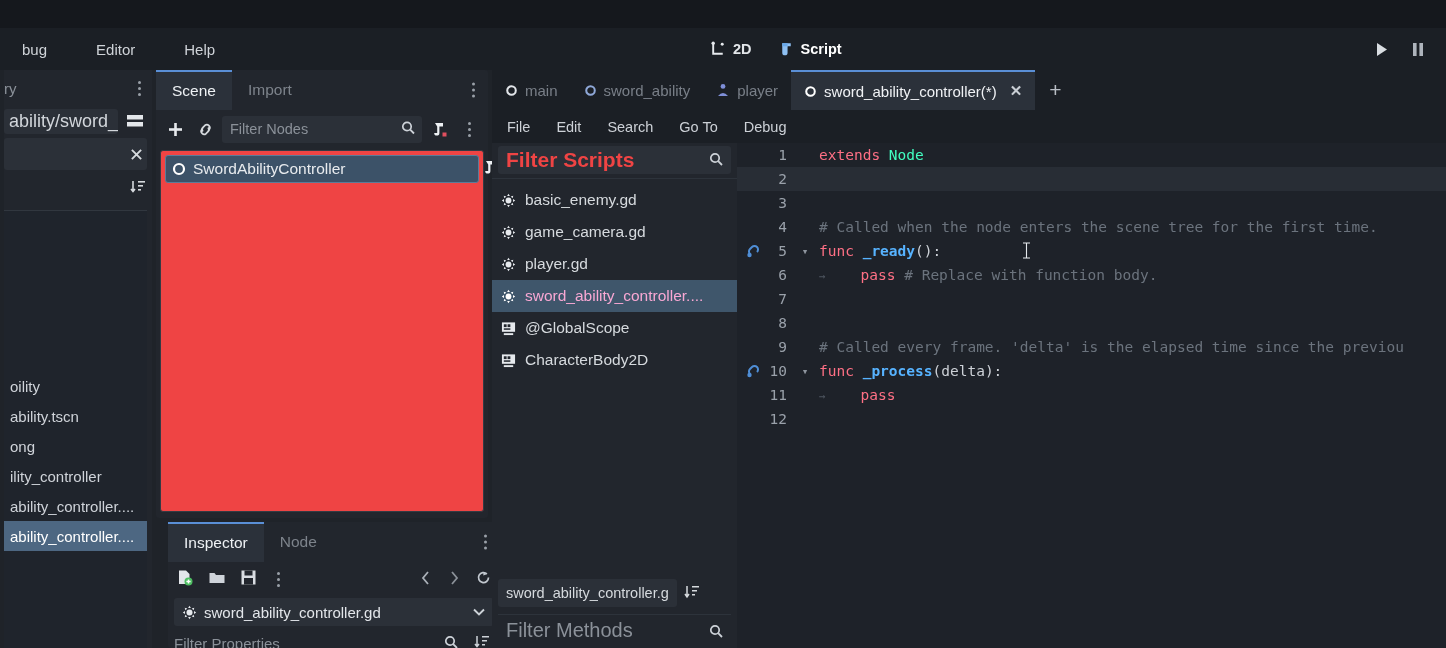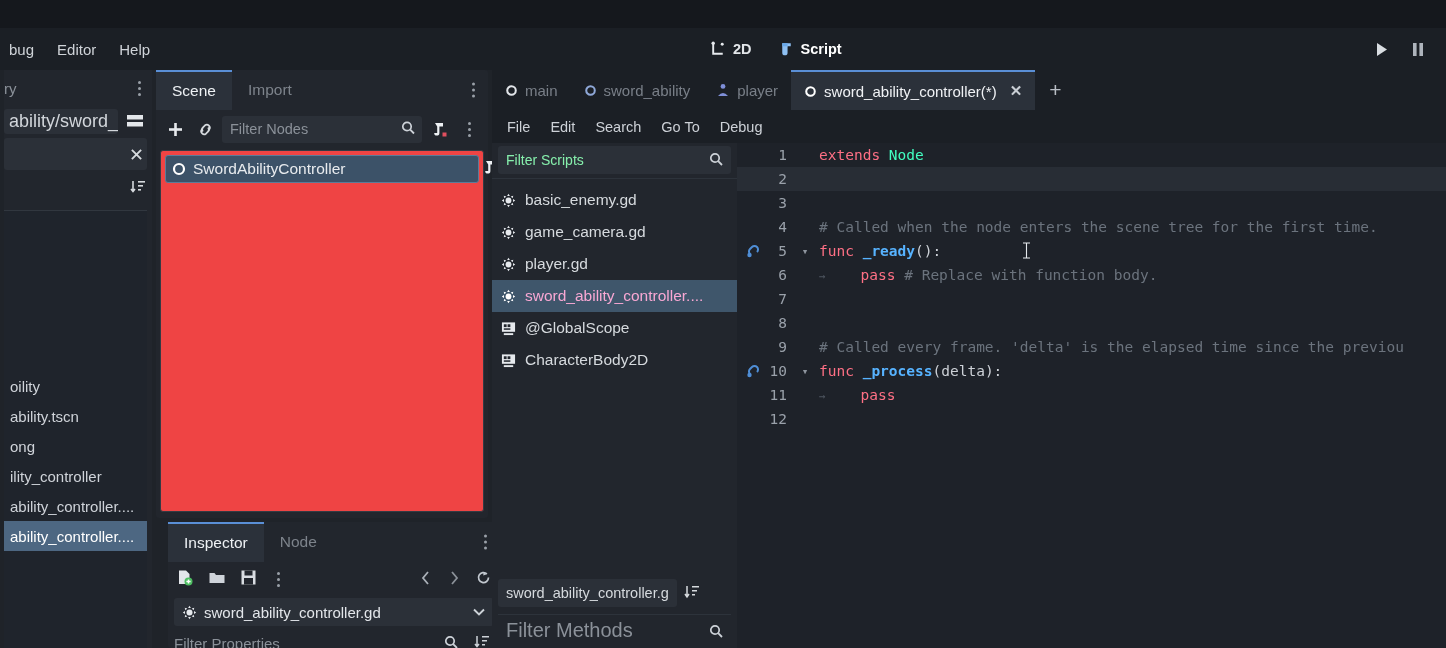--- a/index.html
+++ b/index.html
@@ -19,21 +19,21 @@
     position:absolute; left:0; top:0; width:1446px; height:28px;
     background:#15181d;
   }
   .topbar {
     position:absolute; left:0; top:28px; width:1446px; height:42px;
     background:#1b1f25;
     display:flex; align-items:center;
   }
   .menu-strip { display:flex; align-items:center; gap:5px; padding-left:0px; }
   .menu-item {
-    padding:4px 9px; border-radius:3px; color:#cfd3d8; font-size:15px;
+    padding:4px 22px; border-radius:3px; color:#cfd3d8; font-size:15px;
     white-space:nowrap;
   }
   .center-modes {
     position:absolute; left:702px; top:0; height:42px;
     display:flex; align-items:center; gap:10px;
   }
   .mode-btn {
     display:flex; align-items:center; gap:6px;
     padding:4px 8px; border-radius:3px;
     font-size:14.5px; font-weight:bold; color:#e2e5e9;
@@ -144,31 +144,31 @@
   .stab {
     display:flex; align-items:center; gap:7px; padding:0 13px;
     font-size:15px; color:#797f88; position:relative; white-space:nowrap;
   }
   .stab.active {
     background:#2b313a; color:#f0f2f5; border-top:2px solid #5a8fd6;
   }
   .stab .close { margin-left:6px; font-size:15px; color:#c9ced4; font-weight:bold; }
   .stab-add { display:flex; align-items:center; padding:0 14px; color:#b8bdc4; font-size:21px; }
 
-  .script-menu { height:33px; display:flex; align-items:center; gap:2px; padding-left:6px; }
+  .script-menu { height:33px; display:flex; align-items:center; gap:8px; padding-left:6px; }
   .smenu-item { padding:3px 9px; border-radius:3px; color:#cdd1d7; font-size:14.5px; }
 
   .script-body { position:absolute; left:0; top:73px; right:0; bottom:0; display:flex; }
 
   .scriptlist { width:245px; background:#22262d; position:relative; display:flex; flex-direction:column; }
   .sl-filter {
     margin:3px 6px 0 6px; height:28px; background:#2b3038; border-radius:3px;
     display:flex; align-items:center; padding:0 8px; position:relative;
   }
-  .sl-filter .ph { color:#86efac; font-size:14px; }
+  .sl-filter .ph { color:#ef4444; font-size:21px;font-weight:bold; }
   .sl-items { flex:1; overflow:hidden; padding-top:5px; border-top:1px solid #2d333b; margin-top:4px; }
   .sl-item {
     height:32px; display:flex; align-items:center; gap:9px; padding:0 9px;
     font-size:15.5px; color:#d6dade; white-space:nowrap; overflow:hidden;
   }
   .sl-item.sel { background:#3f566b; color:#f9a8d4;align-items:center; }
   .sl-bottom { padding:0 6px 6px 6px; }
   .sl-curfile {
     height:28px; background:#2b3038; border-radius:3px; display:flex; align-items:center;
     padding:0 8px; font-size:14.5px; color:#d6dade; white-space:nowrap; overflow:hidden;

